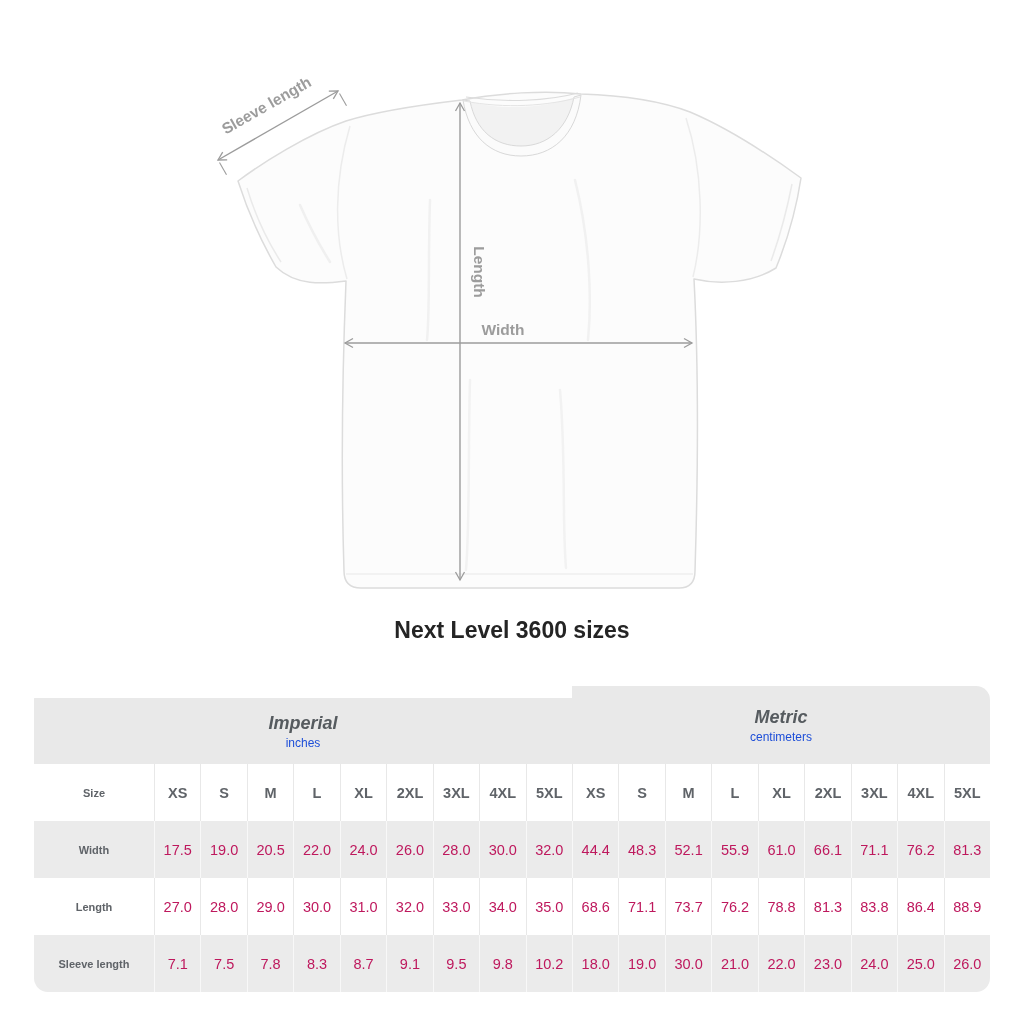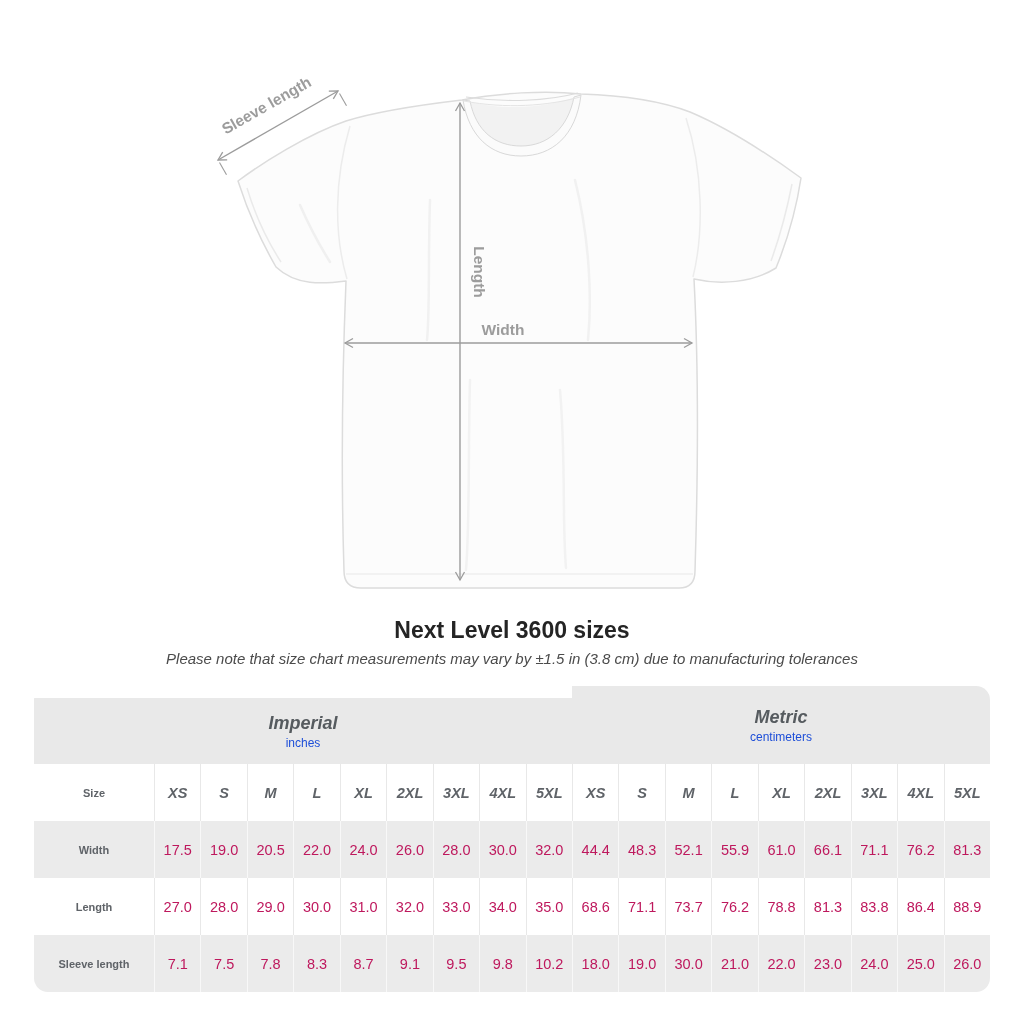--- a/index.html
+++ b/index.html
@@ -21,21 +21,21 @@
               display:grid;grid-template-columns:120px repeat(18,1fr);
               grid-template-rows:78px 57px 57px 57px 57px;
               border-radius:14px;overflow:hidden;background:#ffffff;}
   .row{display:contents;}
   .cell{display:flex;align-items:center;justify-content:center;min-width:0;}
   .band-cell{background:#e9e9e9;flex-direction:column;gap:2px;}
   .band-imperial{grid-column:1 / span 10;margin-top:12px;}
   .band-metric{grid-column:11 / span 9;text-align:center;}
   .g-label{font-weight:bold;font-style:italic;font-size:18px;color:#565b5f;}
   .g-unit{font-size:12px;color:#1d4ed8;}
-  .hdr{font-weight:bold;font-size:14.5px;color:#5f6368;font-style:italic;}
+  .hdr{font-weight:bold;font-size:14.5px;color:#5f6368;}
   .label{font-weight:bold;font-size:11px;color:#5f6368;}
   .val{font-size:14.5px;color:#be185d;}
   .row-white .cell{background:#ffffff;}
   .row-gray  .cell{background:#ebebeb;}
   .row-white .cell + .cell{border-left:1px solid #e8e8e8;}
   .row-gray  .cell + .cell{border-left:1px solid #f8f8f8;}
 </style>
 </head>
 <body>
 
@@ -99,21 +99,20 @@
       <line x1="339.5" y1="93.6" x2="346.5" y2="105.8" stroke-width="1.1"></line>
       <line x1="219.5" y1="162.6" x2="226.5" y2="174.8" stroke-width="1.1"></line>
     </g>
 
     <text class="dim-label" transform="translate(269,110) rotate(-29.8)" text-anchor="middle">Sleeve length</text>
     <text class="dim-label" transform="translate(474,272) rotate(90)" text-anchor="middle">Length</text>
     <text class="dim-label" x="503" y="335" text-anchor="middle">Width</text>
   </svg>
 
   <div class="title">Next Level 3600 sizes</div>
-  <div class="subtitle">Please note that size chart measurements may vary by ±1.5 in (3.8 cm) due to manufacturing tolerances</div>
 
   <div class="size-table">
 
     <div class="row">
       <div class="cell band-cell band-imperial">
         <span class="g-label">Imperial</span>
         <span class="g-unit">inches</span>
       </div>
       <div class="cell band-cell band-metric">
         <span class="g-label">Metric</span>

